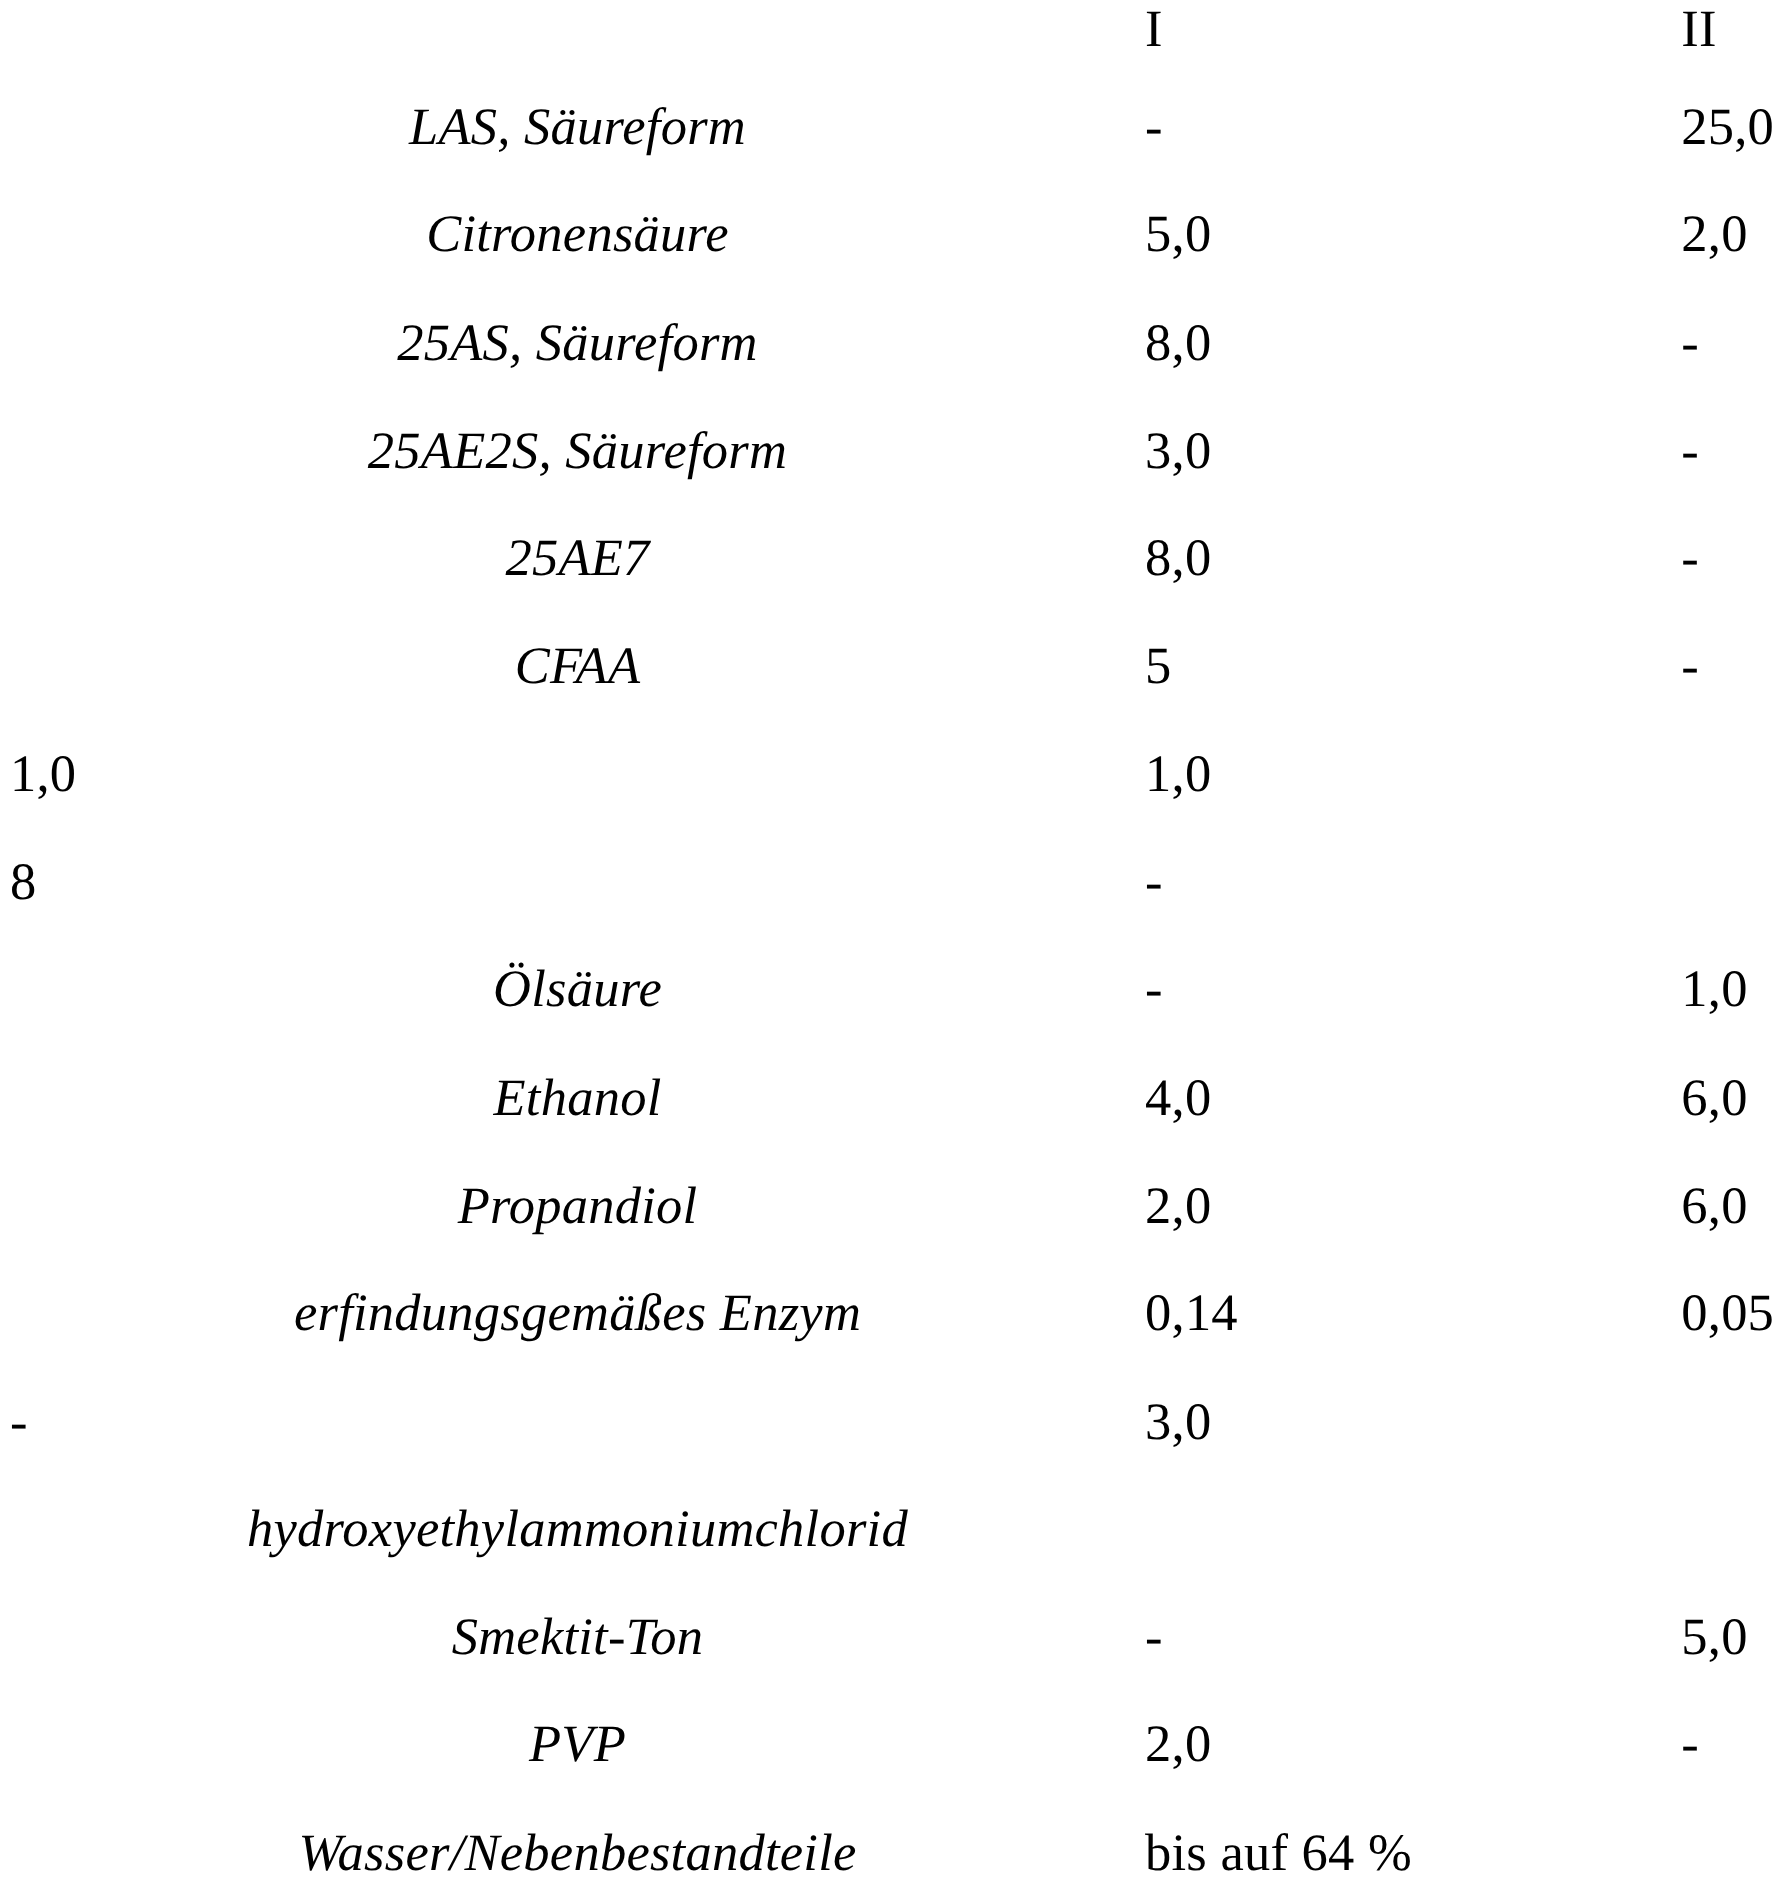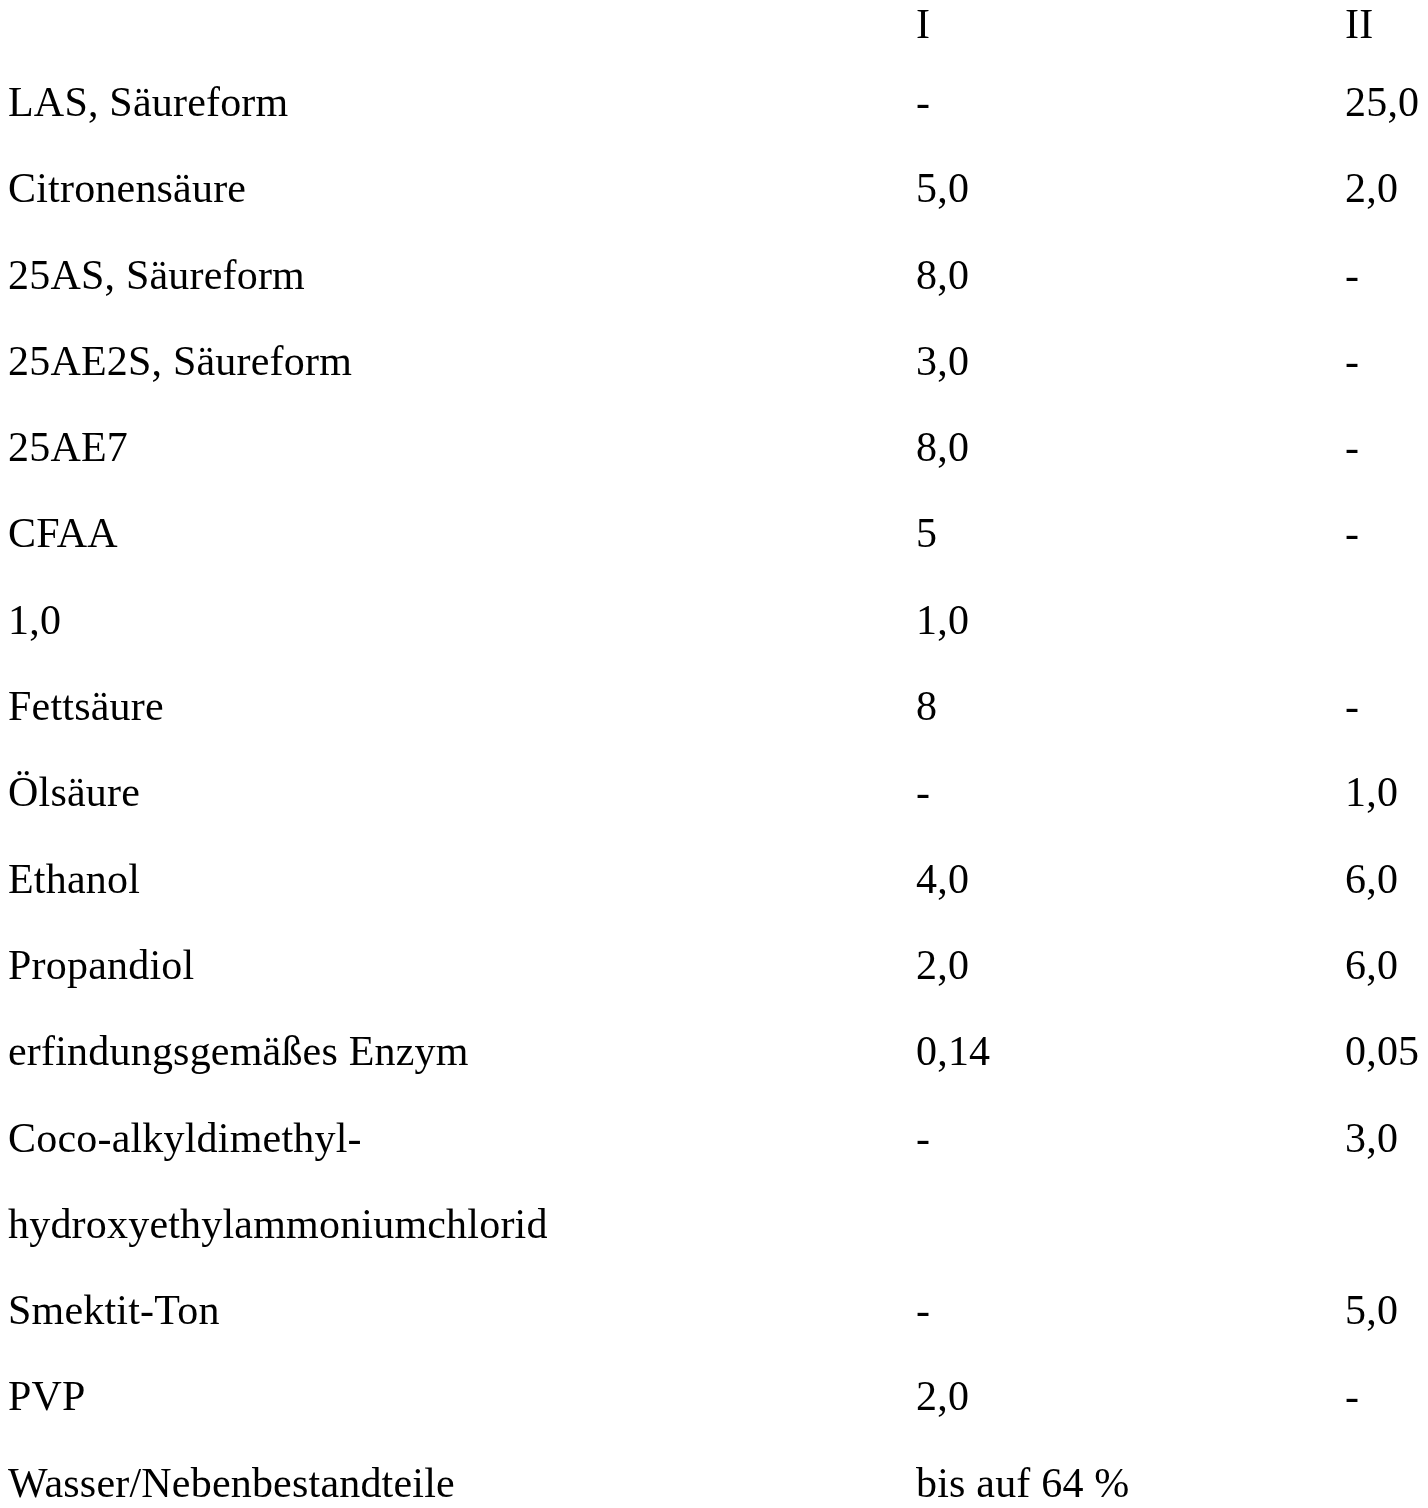--- a/index.html
+++ b/index.html
@@ -34,21 +34,22 @@
   .row.header {
     height: 78px;
   }
   .cell {
     font-size: 42px;
     line-height: 1.05;
     white-space: nowrap;
     letter-spacing: 0.2px;
   }
   .cell.label {
-    text-align: left;
+    text-align: center;
+    font-style: italic;
   }
   .cell.val {
     text-align: left;
   }
 </style>
 </head>
 <body>
 
 <div class="doc-table">
 
@@ -93,21 +94,20 @@
     <div class="cell val">5</div>
     <div class="cell val">-</div>
   </div>
 
   <div class="row">
     <div class="cell val">1,0</div>
     <div class="cell val">1,0</div>
   </div>
 
   <div class="row">
-    <div class="cell label">Fettsäure</div>
     <div class="cell val">8</div>
     <div class="cell val">-</div>
   </div>
 
   <div class="row">
     <div class="cell label">Ölsäure</div>
     <div class="cell val">-</div>
     <div class="cell val">1,0</div>
   </div>
 
@@ -123,21 +123,20 @@
     <div class="cell val">6,0</div>
   </div>
 
   <div class="row">
     <div class="cell label">erfindungsgemäßes Enzym</div>
     <div class="cell val">0,14</div>
     <div class="cell val">0,05</div>
   </div>
 
   <div class="row">
-    <div class="cell label">Coco-alkyldimethyl-</div>
     <div class="cell val">-</div>
     <div class="cell val">3,0</div>
   </div>
 
   <div class="row">
     <div class="cell label">hydroxyethylammoniumchlorid</div>
     <div class="cell val"></div>
     <div class="cell val"></div>
   </div>
 

